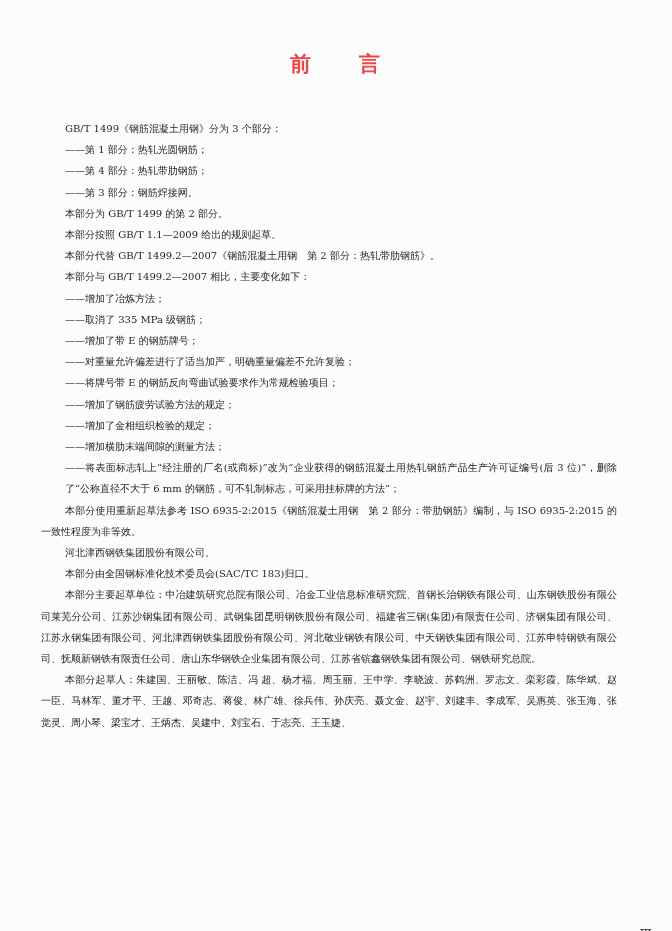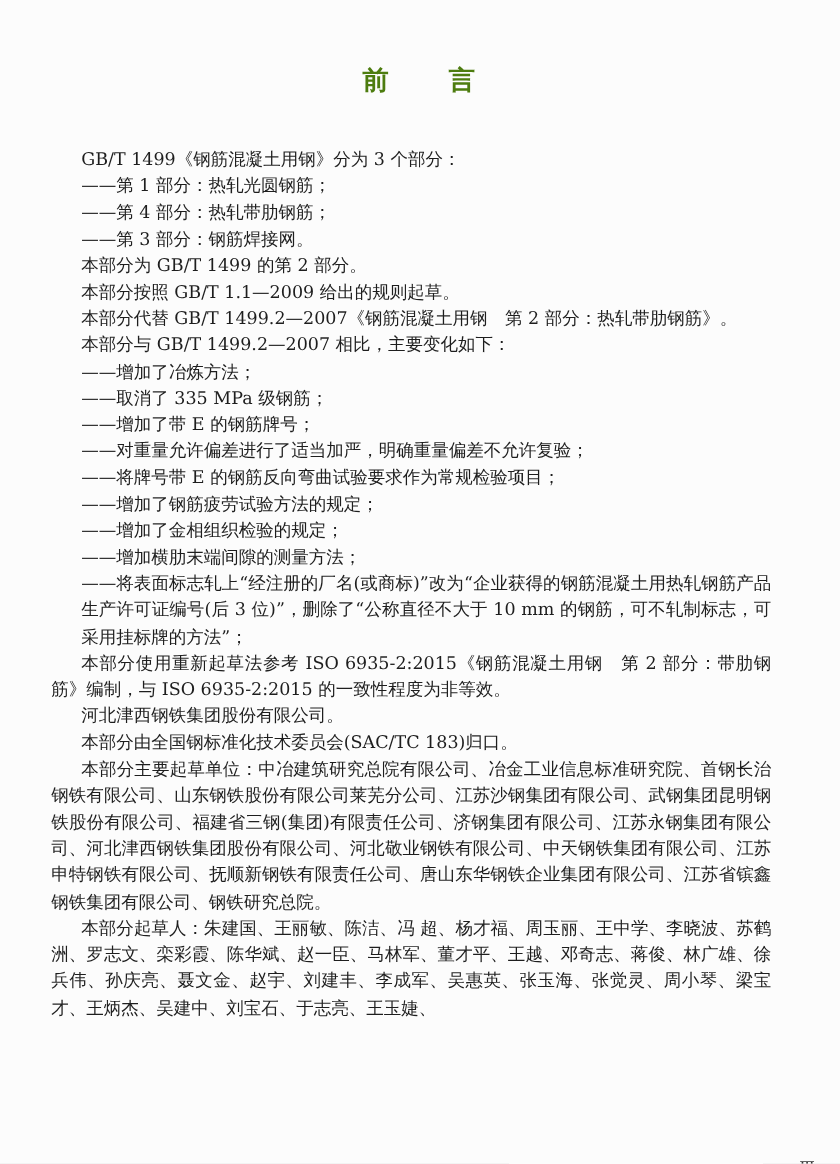--- a/index.html
+++ b/index.html
@@ -17,29 +17,29 @@
     font-family: "DejaVu Serif", "Liberation Serif", serif;
     color: #1e1e1e;
     box-sizing: border-box;
   }
   .page-title {
     margin: 50px 0 0 0;
     text-align: center;
     font-size: 21px;
     font-weight: bold;
     letter-spacing: 2px;
-    color: #4d7c0f;
+    color: #ef4444;
   }
   .doc-body {
     margin-top: 40px;
     padding: 0 55px 0 41px;
   }
   .doc-body p {
     margin: 0;
-    font-size: 14px;
+    font-size: 10px;
     line-height: 21.2px;
     text-align: justify;
     text-justify: inter-ideograph;
   }
   .para {
     text-indent: 24px;
   }
   .dash {
     margin-left: 24px !important;
   }
@@ -68,21 +68,21 @@
     <p class="para">本部分代替 GB/T 1499.2—2007《钢筋混凝土用钢　第 2 部分：热轧带肋钢筋》。</p>
     <p class="para">本部分与 GB/T 1499.2—2007 相比，主要变化如下：</p>
     <p class="dash">——增加了冶炼方法；</p>
     <p class="dash">——取消了 335 MPa 级钢筋；</p>
     <p class="dash">——增加了带 E 的钢筋牌号；</p>
     <p class="dash">——对重量允许偏差进行了适当加严，明确重量偏差不允许复验；</p>
     <p class="dash">——将牌号带 E 的钢筋反向弯曲试验要求作为常规检验项目；</p>
     <p class="dash">——增加了钢筋疲劳试验方法的规定；</p>
     <p class="dash">——增加了金相组织检验的规定；</p>
     <p class="dash">——增加横肋末端间隙的测量方法；</p>
-    <p class="dash">——将表面标志轧上“经注册的厂名(或商标)”改为“企业获得的钢筋混凝土用热轧钢筋产品生产许可证编号(后 3 位)”，删除了“公称直径不大于 10 mm 的钢筋，可不轧制标志，可采用挂标牌的方法”；</p>
+    <p class="dash">——将表面标志轧上“经注册的厂名(或商标)”改为“企业获得的钢筋混凝土用热轧钢筋产品生产许可证编号(后 3 位)”，删除了“公称直径不大于 6 mm 的钢筋，可不轧制标志，可采用挂标牌的方法”；</p>
     <p class="para">本部分使用重新起草法参考 ISO 6935-2:2015《钢筋混凝土用钢　第 2 部分：带肋钢筋》编制，与 ISO 6935-2:2015 的一致性程度为非等效。</p>
     <p class="para">河北津西钢铁集团股份有限公司。</p>
     <p class="para">本部分由全国钢标准化技术委员会(SAC/TC 183)归口。</p>
     <p class="para">本部分主要起草单位：中冶建筑研究总院有限公司、冶金工业信息标准研究院、首钢长治钢铁有限公司、山东钢铁股份有限公司莱芜分公司、江苏沙钢集团有限公司、武钢集团昆明钢铁股份有限公司、福建省三钢(集团)有限责任公司、济钢集团有限公司、江苏永钢集团有限公司、河北津西钢铁集团股份有限公司、河北敬业钢铁有限公司、中天钢铁集团有限公司、江苏申特钢铁有限公司、抚顺新钢铁有限责任公司、唐山东华钢铁企业集团有限公司、江苏省镔鑫钢铁集团有限公司、钢铁研究总院。</p>
     <p class="para">本部分起草人：朱建国、王丽敏、陈洁、冯 超、杨才福、周玉丽、王中学、李晓波、苏鹤洲、罗志文、栾彩霞、陈华斌、赵一臣、马林军、董才平、王越、邓奇志、蒋俊、林广雄、徐兵伟、孙庆亮、聂文金、赵宇、刘建丰、李成军、吴惠英、张玉海、张觉灵、周小琴、梁宝才、王炳杰、吴建中、刘宝石、于志亮、王玉婕、</p>
   </div>
 
   <span class="page-number">Ⅲ</span>
 </div>
 

